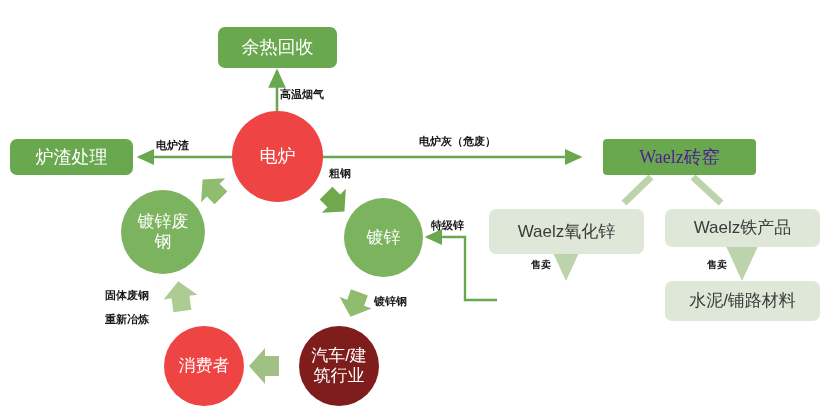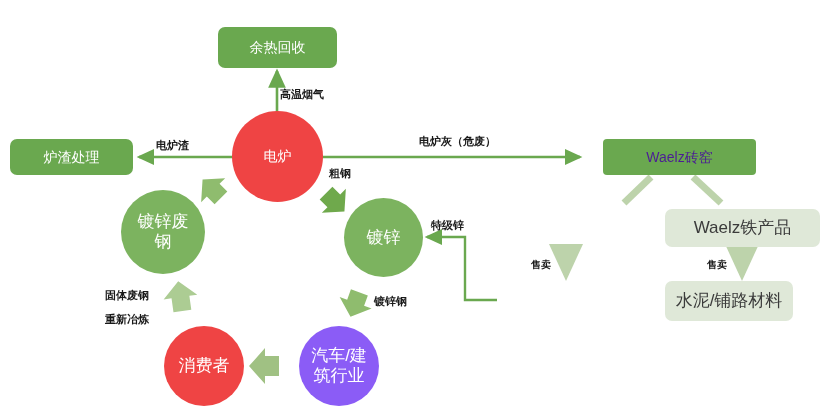--- a/index.html
+++ b/index.html
@@ -49,30 +49,30 @@
     border-radius: 7px;
     color: #3b3b3b;
   }
   .circle {
     border-radius: 50%;
     color: #ffffff;
   }
   .c-electric { background: #ef4444; }
   .c-mid      { background: #7cb35f; }
   .c-light    { background: #ef4444; }
-  .c-lighter  { background: #8b5cf6; }
+  .c-lighter  { background: #7f1d1d; }
 
   .label {
     position: absolute;
     color: #1a1a1a;
     font-weight: bold;
     white-space: nowrap;
     font-family: "DejaVu Sans", "Liberation Sans", sans-serif;
   }
-  .f18 { font-size: 14px; }
+  .f18 { font-size: 18px; font-family: Liberation Serif, serif; }
   .f17 { font-size: 17px; }
   .f11 { font-size: 11px; }
   .f10 { font-size: 10px; }
 </style>
 </head>
 <body>
 
 <div id="canvas">
 
   <svg class="layer" viewBox="0 0 840 420">
@@ -157,27 +157,30 @@
   </div>
 
   <div class="node circle c-electric f18" style="left:232px; top:111px; width:91px; height:91px;">
     <span>电炉</span>
   </div>
 
   <div class="node rect-flat f18" style="left:585px; top:139px; width:153px; height:36px;">
     <span>Waelz砖窑</span>
   </div>
 
+  <div class="node rect-pale f17" style="left:489px; top:209px; width:155px; height:45px;">
+    <span>Waelz氧化锌</span>
+  </div>
 
   <div class="node rect-pale f17" style="left:665px; top:209px; width:155px; height:38px;">
     <span>Waelz铁产品</span>
   </div>
 
 
-  <div class="node rect-pale f17" style="left:665px; top:281px; width:128px; height:40px;">
+  <div class="node rect-pale f17" style="left:665px; top:281px; width:155px; height:40px;">
     <span>水泥/铺路材料</span>
   </div>
 
   <div class="node circle c-mid f17" style="left:121px; top:190px; width:84px; height:84px;">
     <span style="display:block; width:62px;">镀锌废钢</span>
   </div>
 
   <div class="node circle c-mid f17" style="left:344px; top:198px; width:79px; height:79px;">
     <span>镀锌</span>
   </div>

